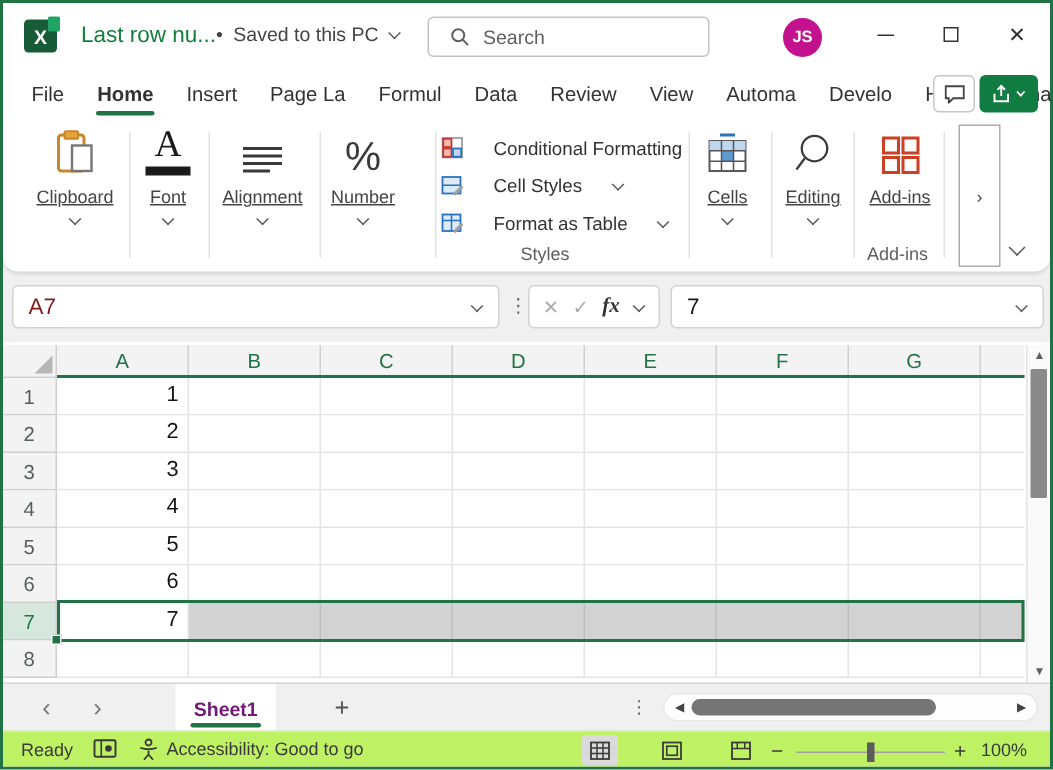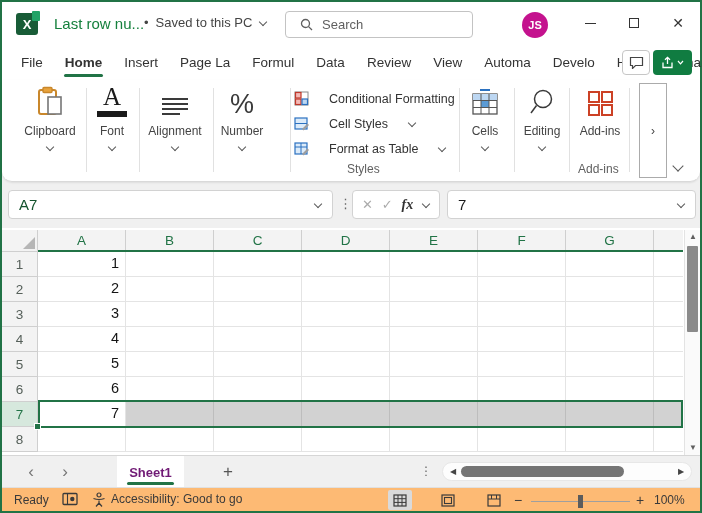--- a/index.html
+++ b/index.html
@@ -34,21 +34,21 @@
                  background:#fff; display:flex; align-items:center; justify-content:center; }
   .share-btn { position:absolute; right:10px; top:6px; width:39px; height:25px; background:#107c41; border-radius:4px;
                display:flex; align-items:center; justify-content:center; gap:3px; }
 
   
   .ribbon-band { position:absolute; left:2px; top:80px; right:2px; height:148px; background:#f0f0f0; }
   .ribbon-card { position:absolute; left:0; top:0; right:0; height:102px; background:#fff; border-bottom:1px solid #d9d9d9;
                  border-radius:0 0 10px 10px; box-shadow:0 1px 2px rgba(0,0,0,.08); }
   .rdiv { position:absolute; top:8px; height:84px; width:1px; background:#e1e1e1; }
   .rgroup { position:absolute; top:4px; text-align:center; }
-  .rgroup .glabel { font-size:12px; color:#444; margin-top:6px; white-space:nowrap; }
+  .rgroup .glabel { font-size:12px; color:#444; margin-top:6px; white-space:nowrap;text-decoration:underline; }
   .bigicon { height:34px; display:flex; align-items:flex-end; justify-content:center; }
   .chev { display:inline-block; width:8px; height:8px; position:relative; }
   .chev::before { content:""; position:absolute; left:1px; top:0; width:5px; height:5px;
                   border-right:1.3px solid #5a5a5a; border-bottom:1.3px solid #5a5a5a; transform:rotate(45deg); }
   .gchev { margin-top:5px; }
   .font-A { font-size:25px; color:#1a1a1a; line-height:1; font-family:"Liberation Serif", serif; }
   .font-bar { width:30px; height:6px; background:#1a1a1a; margin:2px auto 0; }
   .align-lines span { display:block; height:2px; background:#3a3a3a; margin-bottom:3px; }
   .pct { font-size:27px; color:#3a3a3a; line-height:1; font-weight:400; }
   .styles-group { position:absolute; left:292px; top:6px; }
@@ -56,21 +56,21 @@
   .styles-row .slabel { font-size:12.5px; color:#333; white-space:nowrap; }
   .grouplabel { position:absolute; font-size:12px; color:#5f5f5f; top:82px; }
   .more-strip { position:absolute; left:637px; top:3px; width:28px; height:95px; background:#fff; border:1px solid #ababab;
                 display:flex; align-items:center; justify-content:center; font-size:12px; color:#444; }
   .collapse-chev { position:absolute; left:671px; top:76px; }
   .collapse-chev .chev::before { width:7px; height:7px; }
 
   
   .namebox { position:absolute; left:8px; top:190px; width:325px; height:29px; background:#fff; border:1px solid #d2d2d2;
              border-radius:4px; display:flex; align-items:center; padding:0 10px; }
-  .namebox .nval { font-size:15px; color:#14532d; flex:1; }
+  .namebox .nval { font-size:15px; color:#7f1d1d; flex:1; }
   .fdots { position:absolute; left:339px; top:196px; font-size:13px; color:#666; letter-spacing:0; }
   .fbtns { position:absolute; left:352px; top:190px; width:88px; height:29px; background:#fff; border:1px solid #d2d2d2;
            border-radius:4px; display:flex; align-items:center; justify-content:space-evenly; }
   .fbtns .dim { color:#ababab; font-size:13px; }
   .fx { font-family:"Liberation Serif", serif; font-style:italic; font-size:14px; color:#333; font-weight:bold; }
   .formula-input { position:absolute; left:447px; top:190px; width:249px; height:29px; background:#fff; border:1px solid #d2d2d2;
                    border-radius:4px; display:flex; align-items:center; padding:0 10px; }
   .formula-input .fval { font-size:15px; color:#1a1a1a; flex:1; }
 
   
@@ -110,21 +110,21 @@
   .sheettab::after { content:""; position:absolute; left:10px; right:10px; bottom:3px; height:3px; background:#217346; border-radius:2px; }
   .addsheet { position:absolute; left:212px; top:0; width:28px; height:32px; display:flex; align-items:center; justify-content:center;
               font-size:17px; color:#555; }
   .sdots { position:absolute; left:418px; top:8px; font-size:12px; color:#666; }
   .hscroll { position:absolute; left:440px; top:6px; width:250px; height:19px; background:#fdfdfd; border:1px solid #e7e7e7; border-radius:10px; }
   .hscroll .arr { position:absolute; top:0; height:17px; width:16px; display:flex; align-items:center; justify-content:center;
                   color:#444; font-size:8px; }
   .hthumb { position:absolute; left:18px; top:3px; width:163px; height:11px; background:#757575; border-radius:6px; }
 
   
-  .statusbar { position:absolute; left:2px; top:487px; right:2px; height:24px; background:#fdba74; border-top:1px solid #e0e0e0;
+  .statusbar { position:absolute; left:2px; top:487px; right:2px; height:24px; background:#bef264; border-top:1px solid #e0e0e0;
                font-size:12px; color:#3a3a3a; }
   .st-ready { position:absolute; left:12px; top:5px; }
   .st-macro { position:absolute; left:60px; top:4px; }
   .st-access { position:absolute; left:90px; top:4px; display:flex; gap:5px; }
   .viewbtn { position:absolute; top:2px; width:24px; height:20px; display:flex; align-items:center; justify-content:center; border-radius:2px; }
   .viewbtn.active { background:#dadada; }
   .zoom-minus { position:absolute; left:512px; top:4px; font-size:14px; color:#3a3a3a; }
   .zoom-track { position:absolute; left:529px; top:13px; width:99px; height:1px; background:#9f9f9f; }
   .zoom-thumb { position:absolute; left:576px; top:7px; width:5px; height:13px; background:#5c5c5c; }
   .zoom-plus { position:absolute; left:634px; top:4px; font-size:14px; color:#3a3a3a; }

